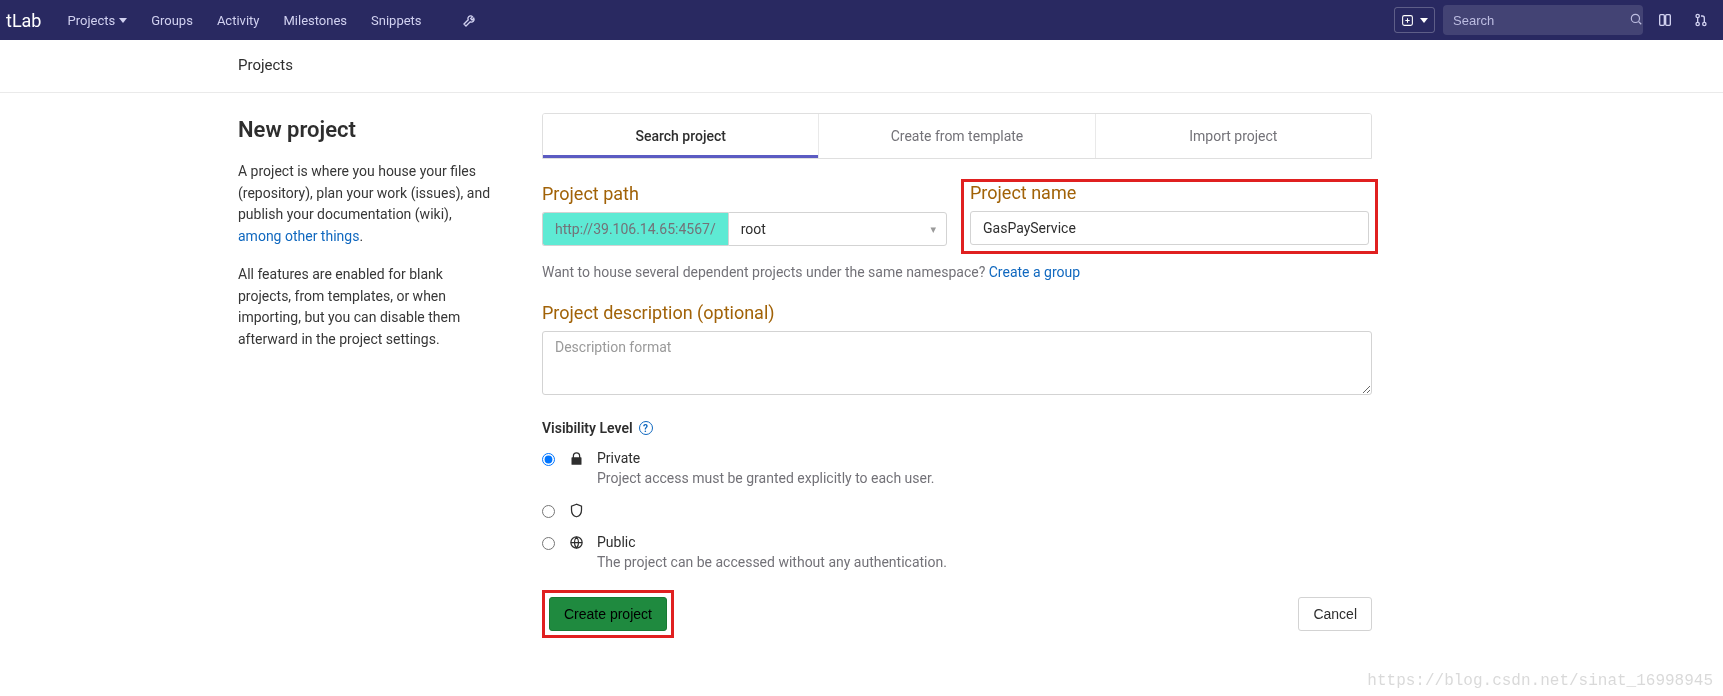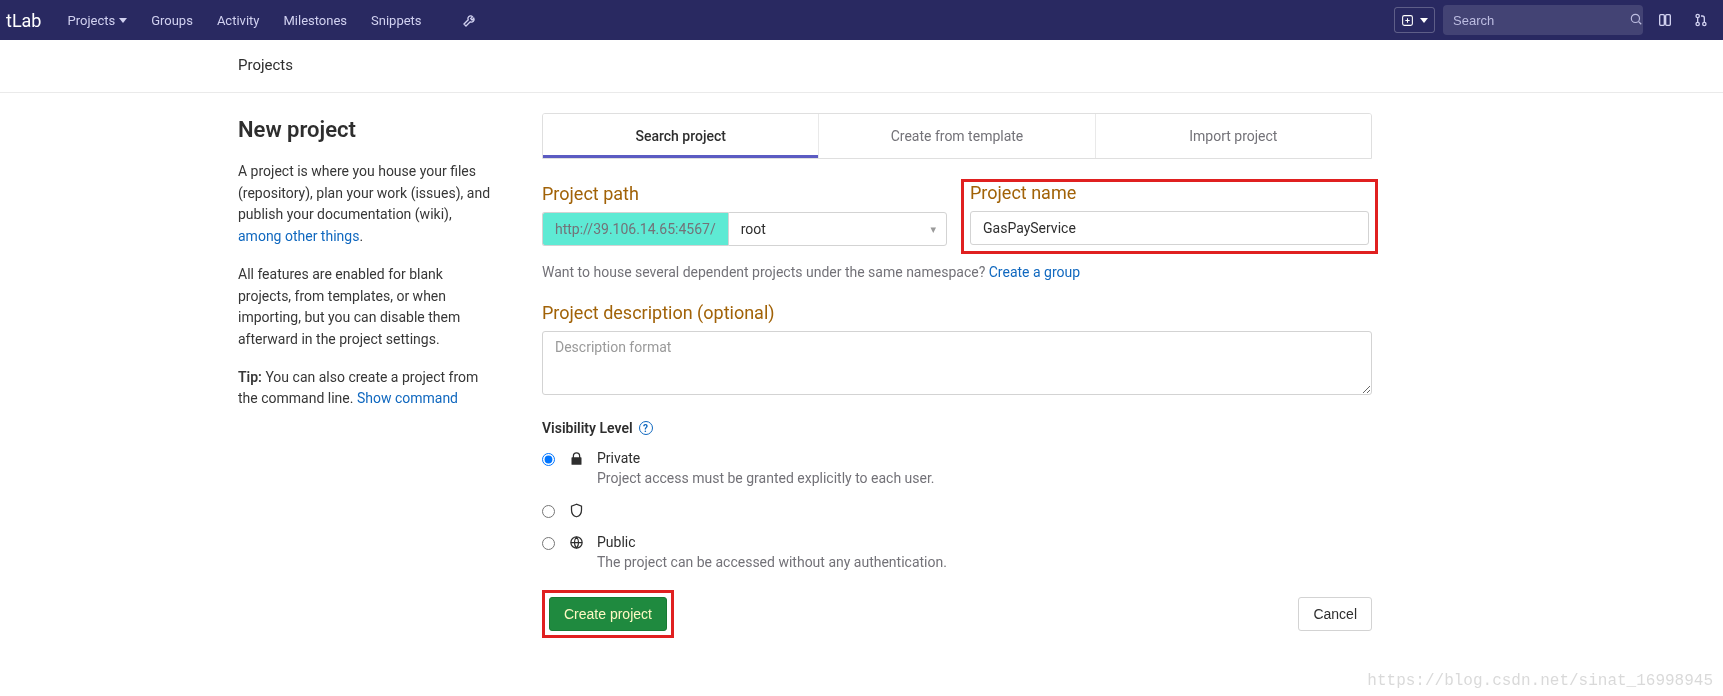--- a/index.html
+++ b/index.html
@@ -213,21 +213,21 @@
     background: #fff;
     color: #2e2e2e;
     padding: 8px 14px;
     border-radius: 3px;
     font-size: 14px;
     cursor: pointer;
   }
   .btn-primary {
     background: #1f8a3f;
     border-color: #177a34;
-    color: #fef9c3;
+    color: #000000;
   }
 
   
   .red-box { border: 3px solid #e02020; padding: 4px; display: inline-block; }
   .name-col .text-input { width: 100%; }
 
   .watermark {
     position: fixed;
     bottom: 6px;
     right: 10px;
@@ -296,23 +296,20 @@
 </div>
 
 <div class="container">
 
   <div class="sidebar">
     <h1>New project</h1>
     <p>
       <span>A project is where you house your files (repository), plan your work (issues), and publish your documentation (wiki), </span><a href="#">among other things</a><span>.</span>
     </p>
     <p>All features are enabled for blank projects, from templates, or when importing, but you can disable them afterward in the project settings.</p>
-    <p>
-      <b>Tip:</b><span> You can also create a project from the command line. </span><a href="#">Show command</a>
-    </p>
   </div>
 
   <div class="main">
 
     <div class="tabs">
       <div class="tab active">Search project</div>
       <div class="tab">Create from template</div>
       <div class="tab">Import project</div>
     </div>
 

